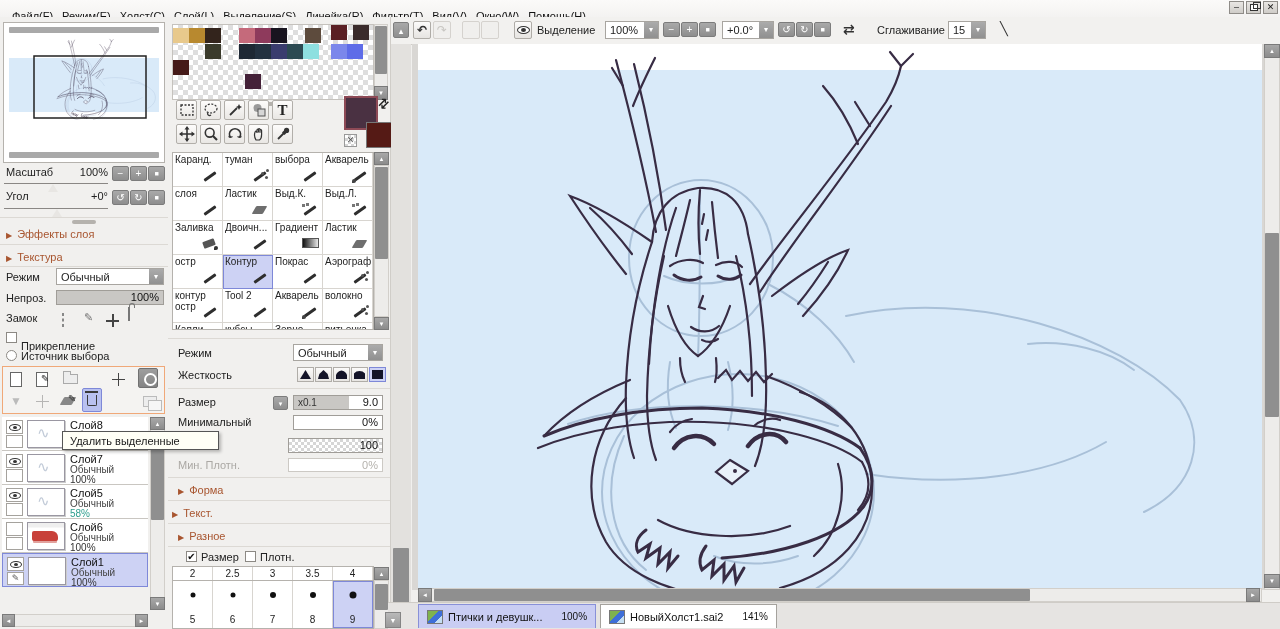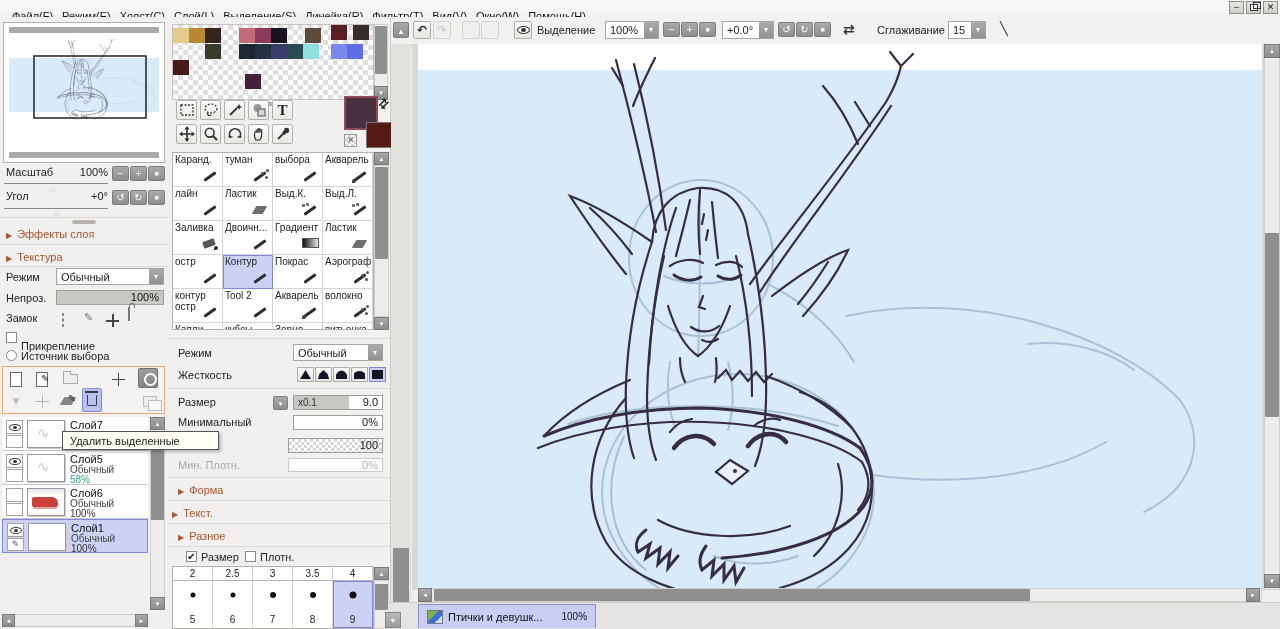--- a/index.html
+++ b/index.html
@@ -377,20 +377,28 @@
       <span class="trashsel">
         <span class="ico-trash"></span>
       </span>
     </div>
   <div class="lt-ico" style="left:140px;top:391px">
       <span class="ico-group"></span>
     </div>
 
   <div style="position:absolute;left:2px;top:417px;width:146px">
 
+      <div class="layer-row">
+        <span class="lr-eyebox"><span class="eye"></span></span>
+        <span class="lr-penbox"><span class="penglyph">✎</span></span>
+        <span class="lr-thumb" data-thumb="sketch"></span>
+        <span class="lr-name">Слой8</span>
+        <span class="lr-mode">Обычный</span>
+        <span class="lr-op">100%</span>
+      </div>
 
       <div class="layer-row">
         <span class="lr-eyebox"><span class="eye"></span></span>
         <span class="lr-penbox"><span class="penglyph">✎</span></span>
         <span class="lr-thumb" data-thumb="sketch"></span>
         <span class="lr-name">Слой7</span>
         <span class="lr-mode">Обычный</span>
         <span class="lr-op">100%</span>
       </div>
 
@@ -555,21 +563,21 @@
         <span>выбора</span>
         <span class="bicon" data-icon="pen"></span>
       </div>
 
       <div class="bcell">
         <span>Акварель</span>
         <span class="bicon" data-icon="drop-pen"></span>
       </div>
 
       <div class="bcell">
-        <span>лайн</span>
+        <span>слоя</span>
         <span class="bicon" data-icon="pen"></span>
       </div>
 
       <div class="bcell">
         <span>Ластик</span>
         <span class="bicon" data-icon="eraser"></span>
       </div>
 
       <div class="bcell">
         <span>Выд.К.</span>
@@ -790,18 +798,23 @@
   <div class="tabbar"></div>
   <div class="cornerbtn">▼</div>
   <div class="tabs">
 
       <div class="tab active">
         <span class="tab-ico"></span>
         <span class="tab-label">Птички и девушк...</span>
         <span class="tab-zoom">100%</span>
       </div>
 
+      <div class="tab">
+        <span class="tab-ico"></span>
+        <span class="tab-label">НовыйХолст1.sai2</span>
+        <span class="tab-zoom">141%</span>
+      </div>
 
   </div>
 
   <div class="tooltip">Удалить выделенные</div>
 
 </div>
 
 </body></html>

